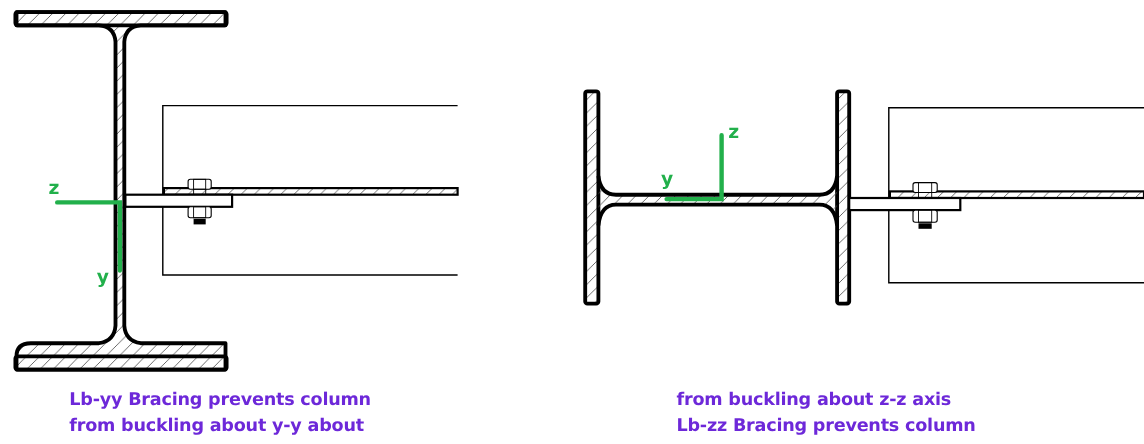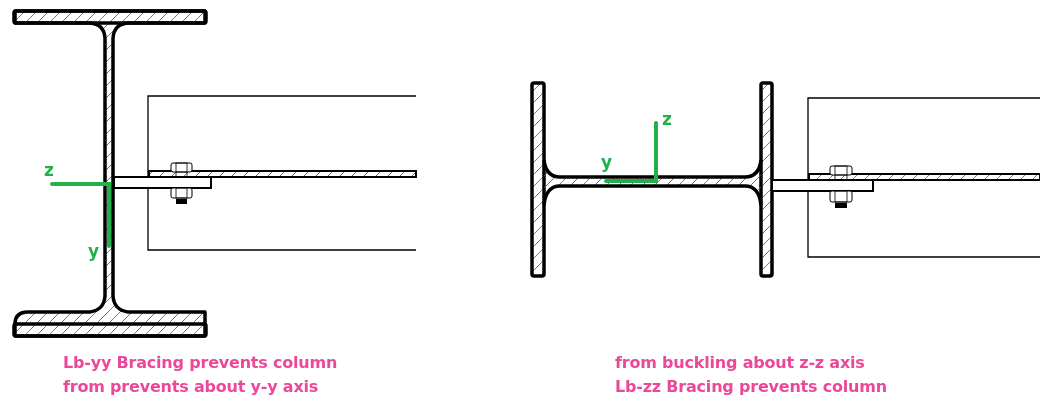--- a/index.html
+++ b/index.html
@@ -1,20 +1,20 @@
 <!DOCTYPE html>
 <html><head>
 <meta charset="utf-8">
 <style>
   html, body { margin:0; padding:0; background:#ffffff; }
   body { width:1040px; height:404px; position:relative; overflow:hidden; font-family:"DejaVu Sans", sans-serif; }
   svg.diagram { position:absolute; left:0; top:0; }
   .caption {
     position:absolute; font-family:"DejaVu Sans", sans-serif; font-weight:bold;
-    font-size:16px; line-height:24px; color:#ec4899; white-space:nowrap; letter-spacing:-0.2px;
+    font-size:16px; line-height:24px; color:#6d28d9; white-space:nowrap; letter-spacing:-0.2px;
   }
   .axis-label { font-family:"DejaVu Sans", sans-serif; font-weight:bold; font-size:17px; fill:#22b04b; }
 </style>
 </head>
 <body>
 
 <svg class="diagram" width="1040" height="404" viewBox="0 0 1040 404" xmlns="http://www.w3.org/2000/svg">
   <defs>
     <pattern id="hatch" patternUnits="userSpaceOnUse" width="12" height="12" patternTransform="rotate(0)">
       <path d="M0,12 L12,0" stroke="#555" stroke-width="0.8"></path>
@@ -82,19 +82,19 @@
 
   <g>
     <polyline points="606,181 656,181 656,123" fill="none" stroke="#22b04b" stroke-width="4" stroke-linecap="round"></polyline>
     <text class="axis-label" x="662" y="125">z</text>
     <text class="axis-label" x="601" y="168">y</text>
   </g>
 </svg>
 
 <div class="caption" style="left:63px; top:351px;">
   <div>Lb-yy Bracing prevents column</div>
-  <div>from prevents about y-y axis</div>
+  <div>from buckling about y-y about</div>
 </div>
 
 <div class="caption" style="left:615px; top:351px;">
   <div>from buckling about z-z axis</div>
   <div>Lb-zz Bracing prevents column</div>
 </div>
 
 </body></html>

